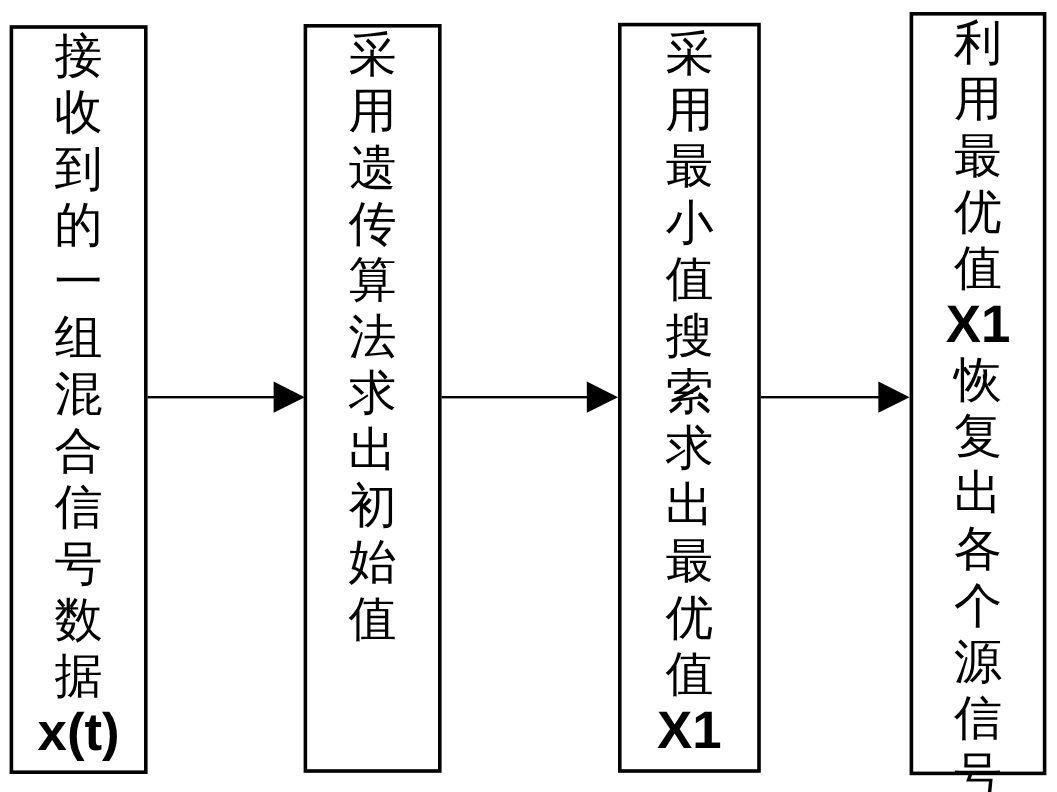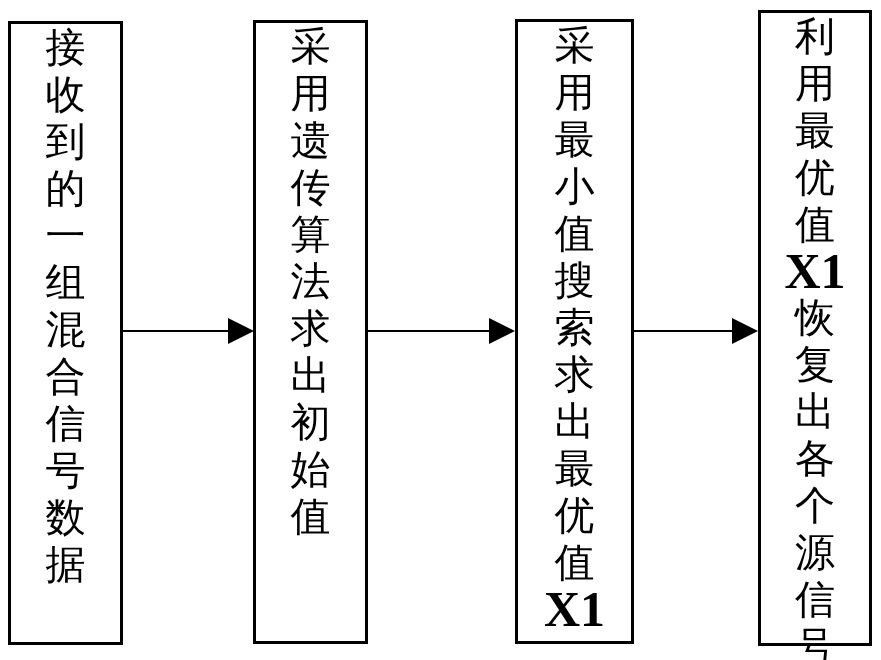--- a/index.html
+++ b/index.html
@@ -40,23 +40,23 @@
   .glyph {
     display: block;
     font-family: "DejaVu Serif", "Liberation Serif", serif;
     font-size: 40px;
     line-height: 47px;
     color: #000000;
     text-align: center;
     letter-spacing: 0;
   }
   .glyph.latin {
-    font-family: Liberation Serif, serif;
+    font-family: Liberation Sans, sans-serif;
     font-weight: bold;
-    font-size: 50px;
+    font-size: 44px;
     line-height: 46px;
   }
 
   
   .arrow {
     position: absolute;
     height: 0;
   }
   .arrow .shaft {
     position: absolute;
@@ -87,20 +87,21 @@
       <span class="glyph">到</span>
       <span class="glyph">的</span>
       <span class="glyph">一</span>
       <span class="glyph">组</span>
       <span class="glyph">混</span>
       <span class="glyph">合</span>
       <span class="glyph">信</span>
       <span class="glyph">号</span>
       <span class="glyph">数</span>
       <span class="glyph">据</span>
+      <span class="glyph latin">x(t)</span>
     </div>
   </div>
 
   <div class="flow-box" id="box-2" style="left:253px; top:20px; width:115px; height:624px;">
     <div class="box-text">
       <span class="glyph">采</span>
       <span class="glyph">用</span>
       <span class="glyph">遗</span>
       <span class="glyph">传</span>
       <span class="glyph">算</span>

